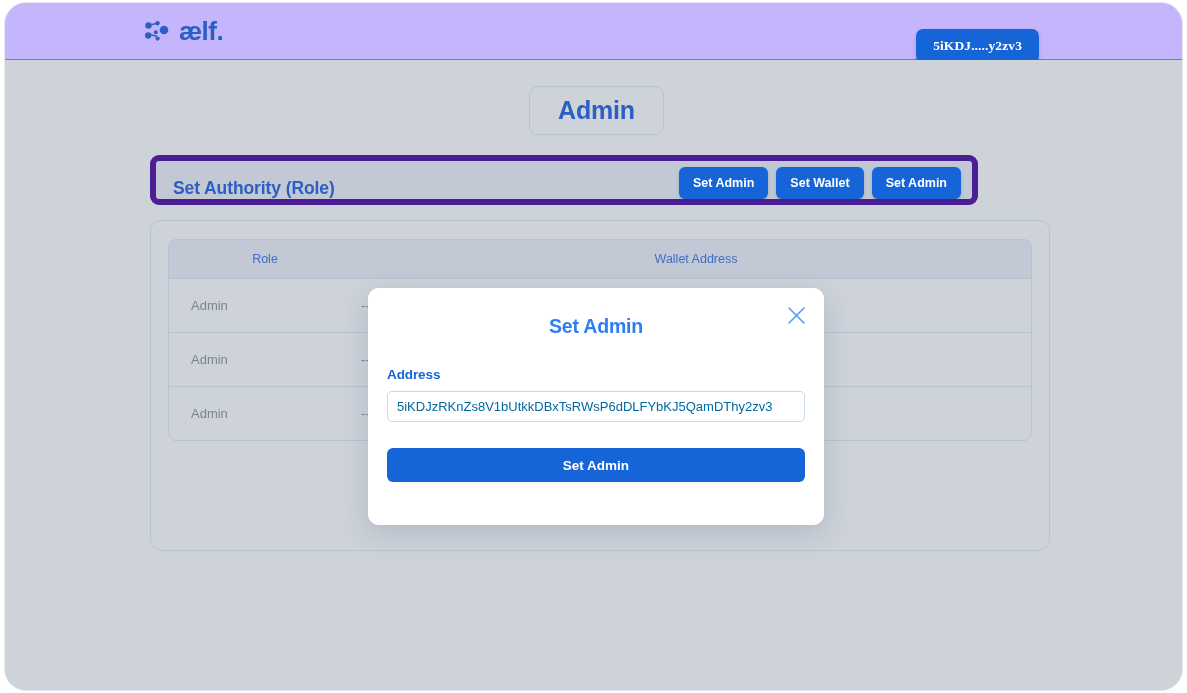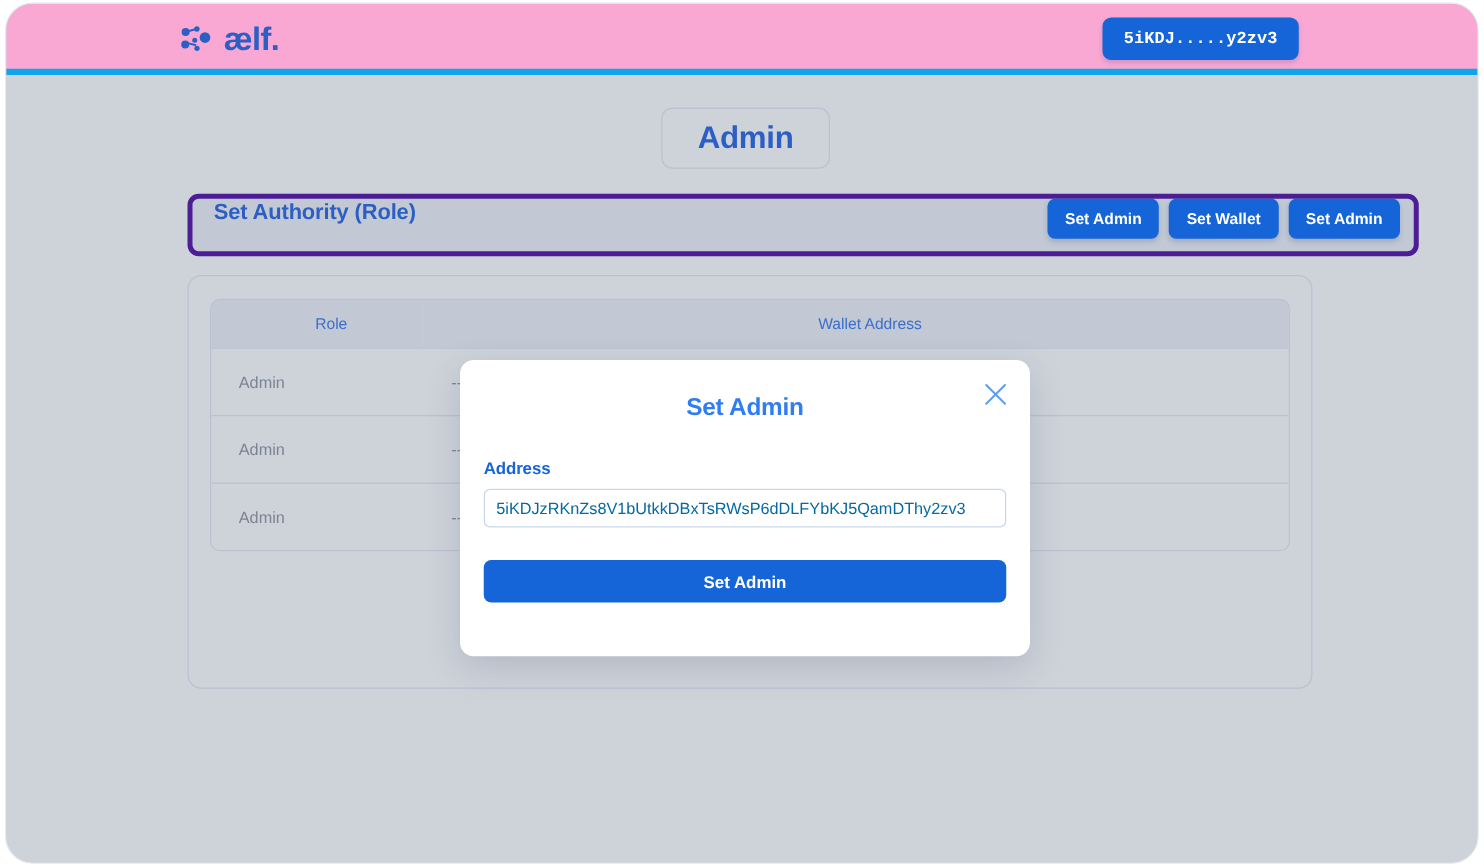--- a/index.html
+++ b/index.html
@@ -18,48 +18,48 @@
     background: #ced3da;
     border-radius: 22px;
     border: 1px solid #e6eaf0;
     overflow: hidden;
   }
 
   
   #topbar {
     position: relative;
     height: 57px;
-    background: #f9a8d4;
-    border-bottom: 5px solid #0ea5e9;
+    background: #c4b5fd;
+    border-bottom: 1px solid #0ea5e9;
   }
   #brand {
     position: absolute;
     left: 139px; top: 12px;
     display: flex; align-items: center; gap: 7px;
     height: 34px;
   }
   #brand-mark { width: 28px; height: 24px; display: block; }
   #brand-text {
     font-size: 26px;
     font-weight: 700;
     color: #2b5fc4;
     letter-spacing: -0.5px;
     line-height: 1;
     padding-bottom: 2px;
   }
   #wallet-button {
     position: absolute;
-    right: 143px; top: 11px;
+    right: 143px; top: 26px;
     height: 34px;
     padding: 0 17px;
     background: #1565d8;
     color: #ffffff;
     border: none;
     border-radius: 7px;
-    font-family: Liberation Mono, monospace;
+    font-family: Liberation Serif, serif;
     font-size: 13.5px;
     font-weight: 600;
     letter-spacing: 0.1px;
     cursor: pointer;
     box-shadow: 0 2px 4px rgba(20,60,120,0.18);
   }
 
   
   #page {
     position: relative;
@@ -80,26 +80,26 @@
     font-size: 25px;
     font-weight: 700;
     color: #2b5fc4;
     letter-spacing: -0.2px;
   }
 
   
   #authority-card {
     position: absolute;
     left: 145px; top: 95px;
-    width: 985px; height: 50px;
+    width: 828px; height: 50px;
     background: #c2c9d5;
-    border: 4px solid #4c1d95;
+    border: 6px solid #4c1d95;
     border-radius: 9px;
     display: flex;
-    align-items: flex-start;
+    align-items: flex-end;
     padding: 0 11px 0 17px;
   }
   #authority-title {
     font-size: 17.5px;
     font-weight: 700;
     color: #2b5fc4;
     letter-spacing: -0.1px;
     flex: 1;
   }
   .role-btn {

